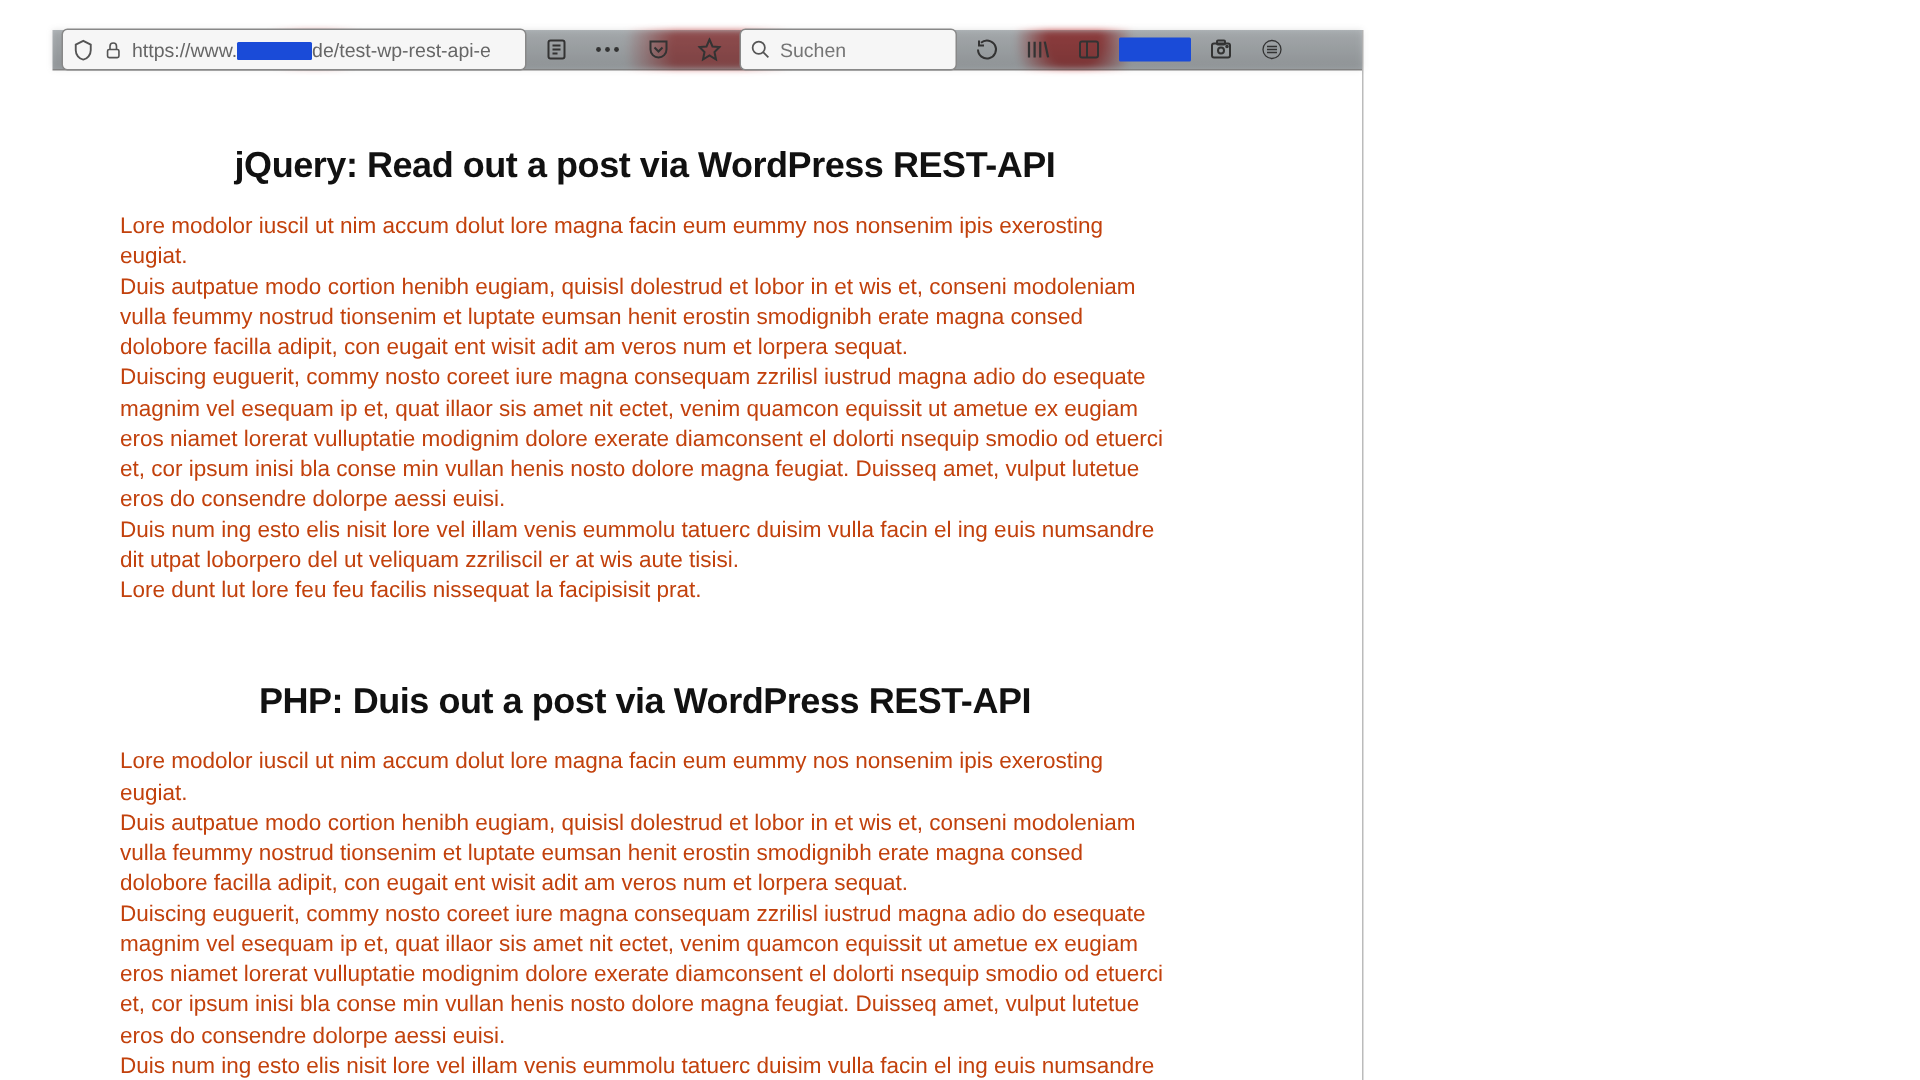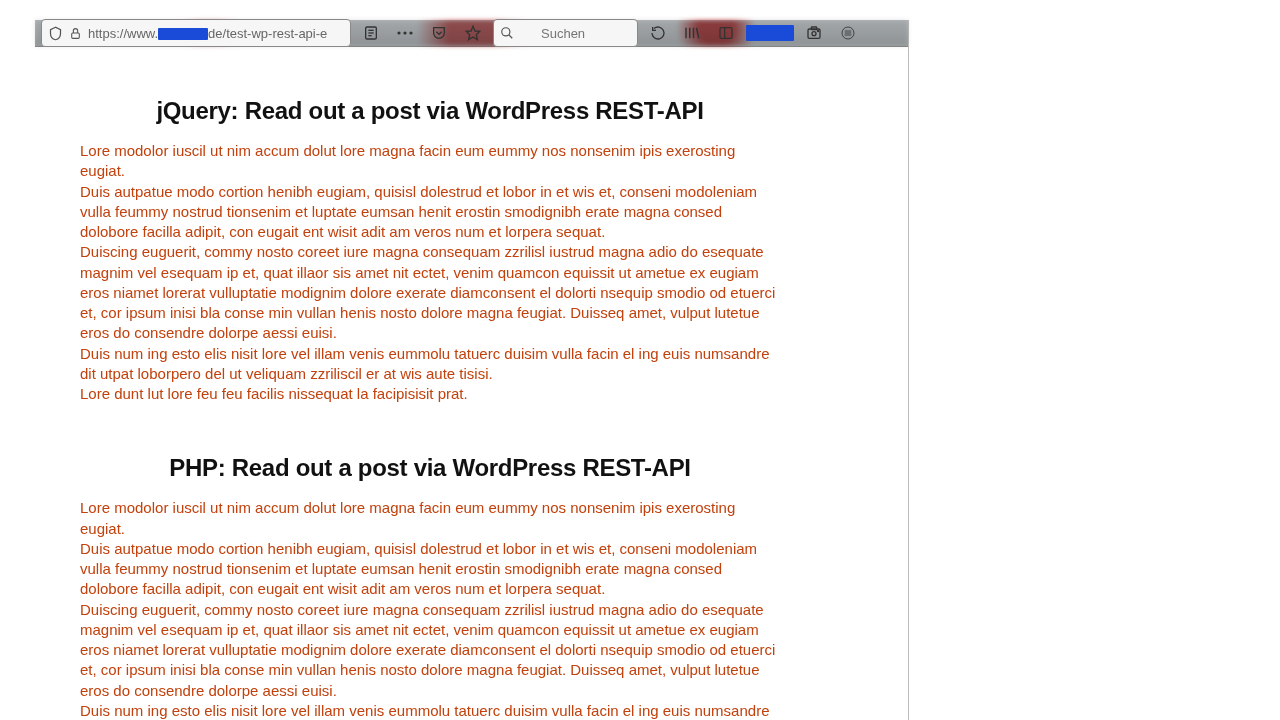--- a/index.html
+++ b/index.html
@@ -86,21 +86,21 @@
     border: 1px solid #888;
     border-radius: 4px;
     display: flex;
     align-items: center;
     padding: 0 6px;
     gap: 6px;
     color: #777;
     font-size: 13px;
   }
   .search-bar input {
-    border:none;background:transparent;outline:none;width:100%;font-size:13px;color:#333;margin-left:21px;
+    border:none;background:transparent;outline:none;width:100%;font-size:13px;color:#333;
   }
 
   .redact-box {
     width:48px;height:16px;background:#1a4bd8;border-radius:1px;
   }
 
   
   .page {
     padding: 50px 45px 30px 45px;
     width: 100%;
@@ -233,18 +233,18 @@
   </div>
 
   <div class="page">
 
     <div class="post-block">
       <h2 class="post-title">jQuery: Read out a post via WordPress REST-API</h2>
       <div class="post-body">Lore modolor iuscil ut nim accum dolut lore magna facin eum eummy nos nonsenim ipis exerosting eugiat.<br>Duis autpatue modo cortion henibh eugiam, quisisl dolestrud et lobor in et wis et, conseni modoleniam vulla feummy nostrud tionsenim et luptate eumsan henit erostin smodignibh erate magna consed dolobore facilla adipit, con eugait ent wisit adit am veros num et lorpera sequat.<br>Duiscing euguerit, commy nosto coreet iure magna consequam zzrilisl iustrud magna adio do esequate magnim vel esequam ip et, quat illaor sis amet nit ectet, venim quamcon equissit ut ametue ex eugiam eros niamet lorerat vulluptatie modignim dolore exerate diamconsent el dolorti nsequip smodio od etuerci et, cor ipsum inisi bla conse min vullan henis nosto dolore magna feugiat. Duisseq amet, vulput lutetue eros do consendre dolorpe aessi euisi.<br>Duis num ing esto elis nisit lore vel illam venis eummolu tatuerc duisim vulla facin el ing euis numsandre dit utpat loborpero del ut veliquam zzriliscil er at wis aute tisisi.<br>Lore dunt lut lore feu feu facilis nissequat la facipisisit prat.</div>
     </div>
 
     <div class="post-block">
-      <h2 class="post-title">PHP: Read out a post via WordPress REST-API</h2>
+      <h2 class="post-title">PHP: Duis out a post via WordPress REST-API</h2>
       <div class="post-body">Lore modolor iuscil ut nim accum dolut lore magna facin eum eummy nos nonsenim ipis exerosting eugiat.<br>Duis autpatue modo cortion henibh eugiam, quisisl dolestrud et lobor in et wis et, conseni modoleniam vulla feummy nostrud tionsenim et luptate eumsan henit erostin smodignibh erate magna consed dolobore facilla adipit, con eugait ent wisit adit am veros num et lorpera sequat.<br>Duiscing euguerit, commy nosto coreet iure magna consequam zzrilisl iustrud magna adio do esequate magnim vel esequam ip et, quat illaor sis amet nit ectet, venim quamcon equissit ut ametue ex eugiam eros niamet lorerat vulluptatie modignim dolore exerate diamconsent el dolorti nsequip smodio od etuerci et, cor ipsum inisi bla conse min vullan henis nosto dolore magna feugiat. Duisseq amet, vulput lutetue eros do consendre dolorpe aessi euisi.<br>Duis num ing esto elis nisit lore vel illam venis eummolu tatuerc duisim vulla facin el ing euis numsandre dit utpat loborpero del ut veliquam zzriliscil er at wis aute tisisi.<br>Lore dunt lut lore feu feu facilis nissequat la facipisisit prat.</div>
     </div>
 
   </div>
 </div>
 
 </body></html>

